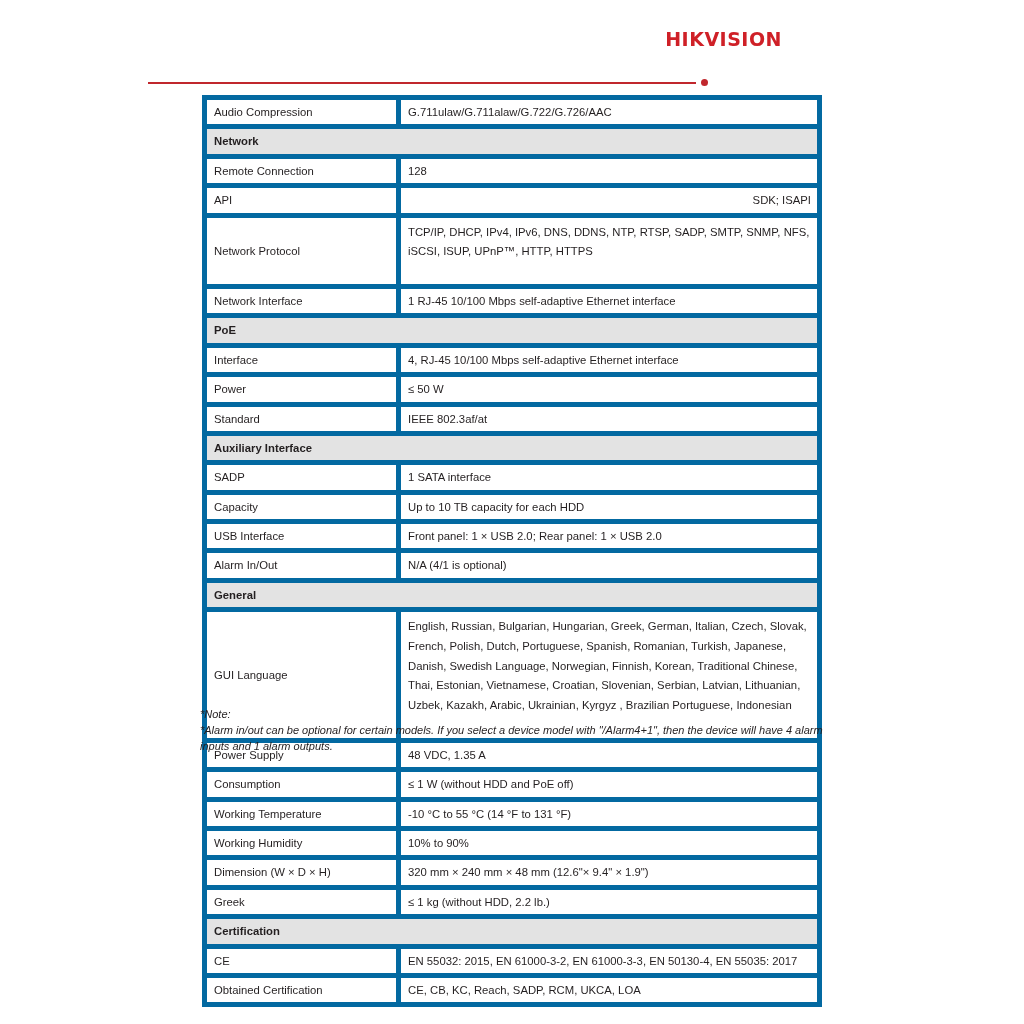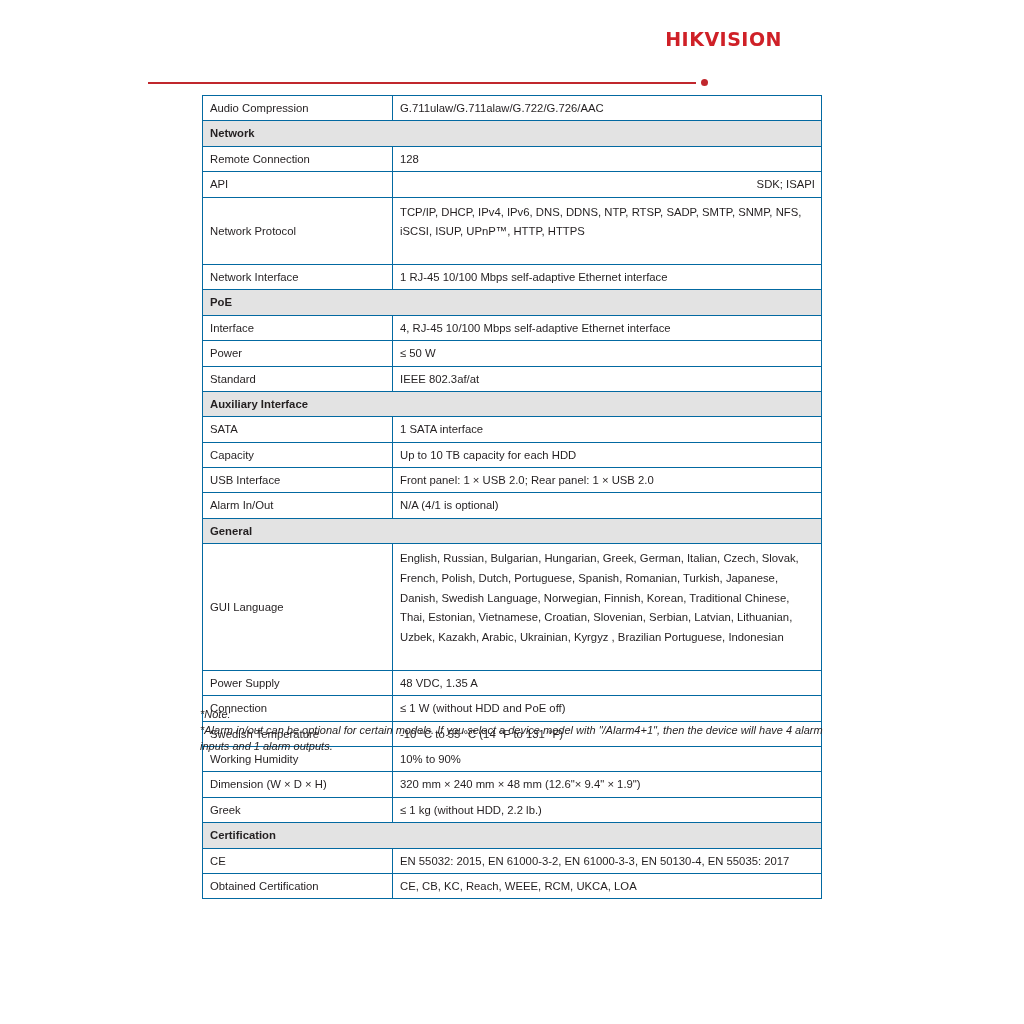--- a/index.html
+++ b/index.html
@@ -72,21 +72,21 @@
   .spec-table {
     position: absolute;
     top: 95px;
     left: 202px;
     width: 620px;
     border-collapse: collapse;
     font-size: 11.3px;
     line-height: 1.45;
   }
   .spec-table td {
-    border: 1px solid #0369a1;
+    border: 5px solid #0369a1;
     padding: 4px 6px 4px 7px;
     vertical-align: middle;
     color: #231f20;
   }
   .spec-table td.label {
     width: 176px;
   }
   .spec-table tr.section td {
     background: #e3e3e3;
     font-weight: bold;
@@ -170,21 +170,21 @@
           <td class="value">≤ 50 W</td>
         </tr>
         <tr>
           <td class="label">Standard</td>
           <td class="value">IEEE 802.3af/at</td>
         </tr>
         <tr class="section">
           <td colspan="2">Auxiliary Interface</td>
         </tr>
         <tr>
-          <td class="label">SATA</td>
+          <td class="label">SADP</td>
           <td class="value">1 SATA interface</td>
         </tr>
         <tr>
           <td class="label">Capacity</td>
           <td class="value">Up to 10 TB capacity for each HDD</td>
         </tr>
         <tr>
           <td class="label">USB Interface</td>
           <td class="value">Front panel: 1 × USB 2.0; Rear panel: 1 × USB 2.0</td>
         </tr>
@@ -197,25 +197,25 @@
         </tr>
         <tr>
           <td class="label">GUI Language</td>
           <td class="value multi">English, Russian, Bulgarian, Hungarian, Greek, German, Italian, Czech, Slovak, French, Polish, Dutch, Portuguese, Spanish, Romanian, Turkish, Japanese, Danish, Swedish Language, Norwegian, Finnish, Korean, Traditional Chinese, Thai, Estonian, Vietnamese, Croatian, Slovenian, Serbian, Latvian, Lithuanian, Uzbek, Kazakh, Arabic, Ukrainian, Kyrgyz , Brazilian Portuguese, Indonesian</td>
         </tr>
         <tr>
           <td class="label">Power Supply</td>
           <td class="value">48 VDC, 1.35 A</td>
         </tr>
         <tr>
-          <td class="label">Connection</td>
+          <td class="label">Consumption</td>
           <td class="value">≤ 1 W (without HDD and PoE off)</td>
         </tr>
         <tr>
-          <td class="label">Swedish Temperature</td>
+          <td class="label">Working Temperature</td>
           <td class="value">-10 °C to 55 °C (14 °F to 131 °F)</td>
         </tr>
         <tr>
           <td class="label">Working Humidity</td>
           <td class="value">10% to 90%</td>
         </tr>
         <tr>
           <td class="label">Dimension (W × D × H)</td>
           <td class="value">320 mm × 240 mm × 48 mm (12.6"× 9.4" × 1.9")</td>
         </tr>
@@ -225,21 +225,21 @@
         </tr>
         <tr class="section">
           <td colspan="2">Certification</td>
         </tr>
         <tr>
           <td class="label">CE</td>
           <td class="value">EN 55032: 2015, EN 61000-3-2, EN 61000-3-3, EN 50130-4, EN 55035: 2017</td>
         </tr>
         <tr>
           <td class="label">Obtained Certification</td>
-          <td class="value">CE, CB, KC, Reach, WEEE, RCM, UKCA, LOA</td>
+          <td class="value">CE, CB, KC, Reach, SADP, RCM, UKCA, LOA</td>
         </tr>
       </tbody>
   </table>
 
   <div class="note">
     <div>*Note:</div>
     <div>*Alarm in/out can be optional for certain models. If you select a device model with "/Alarm4+1", then the device will have 4 alarm inputs and 1 alarm outputs.</div>
   </div>
 
 </div>

